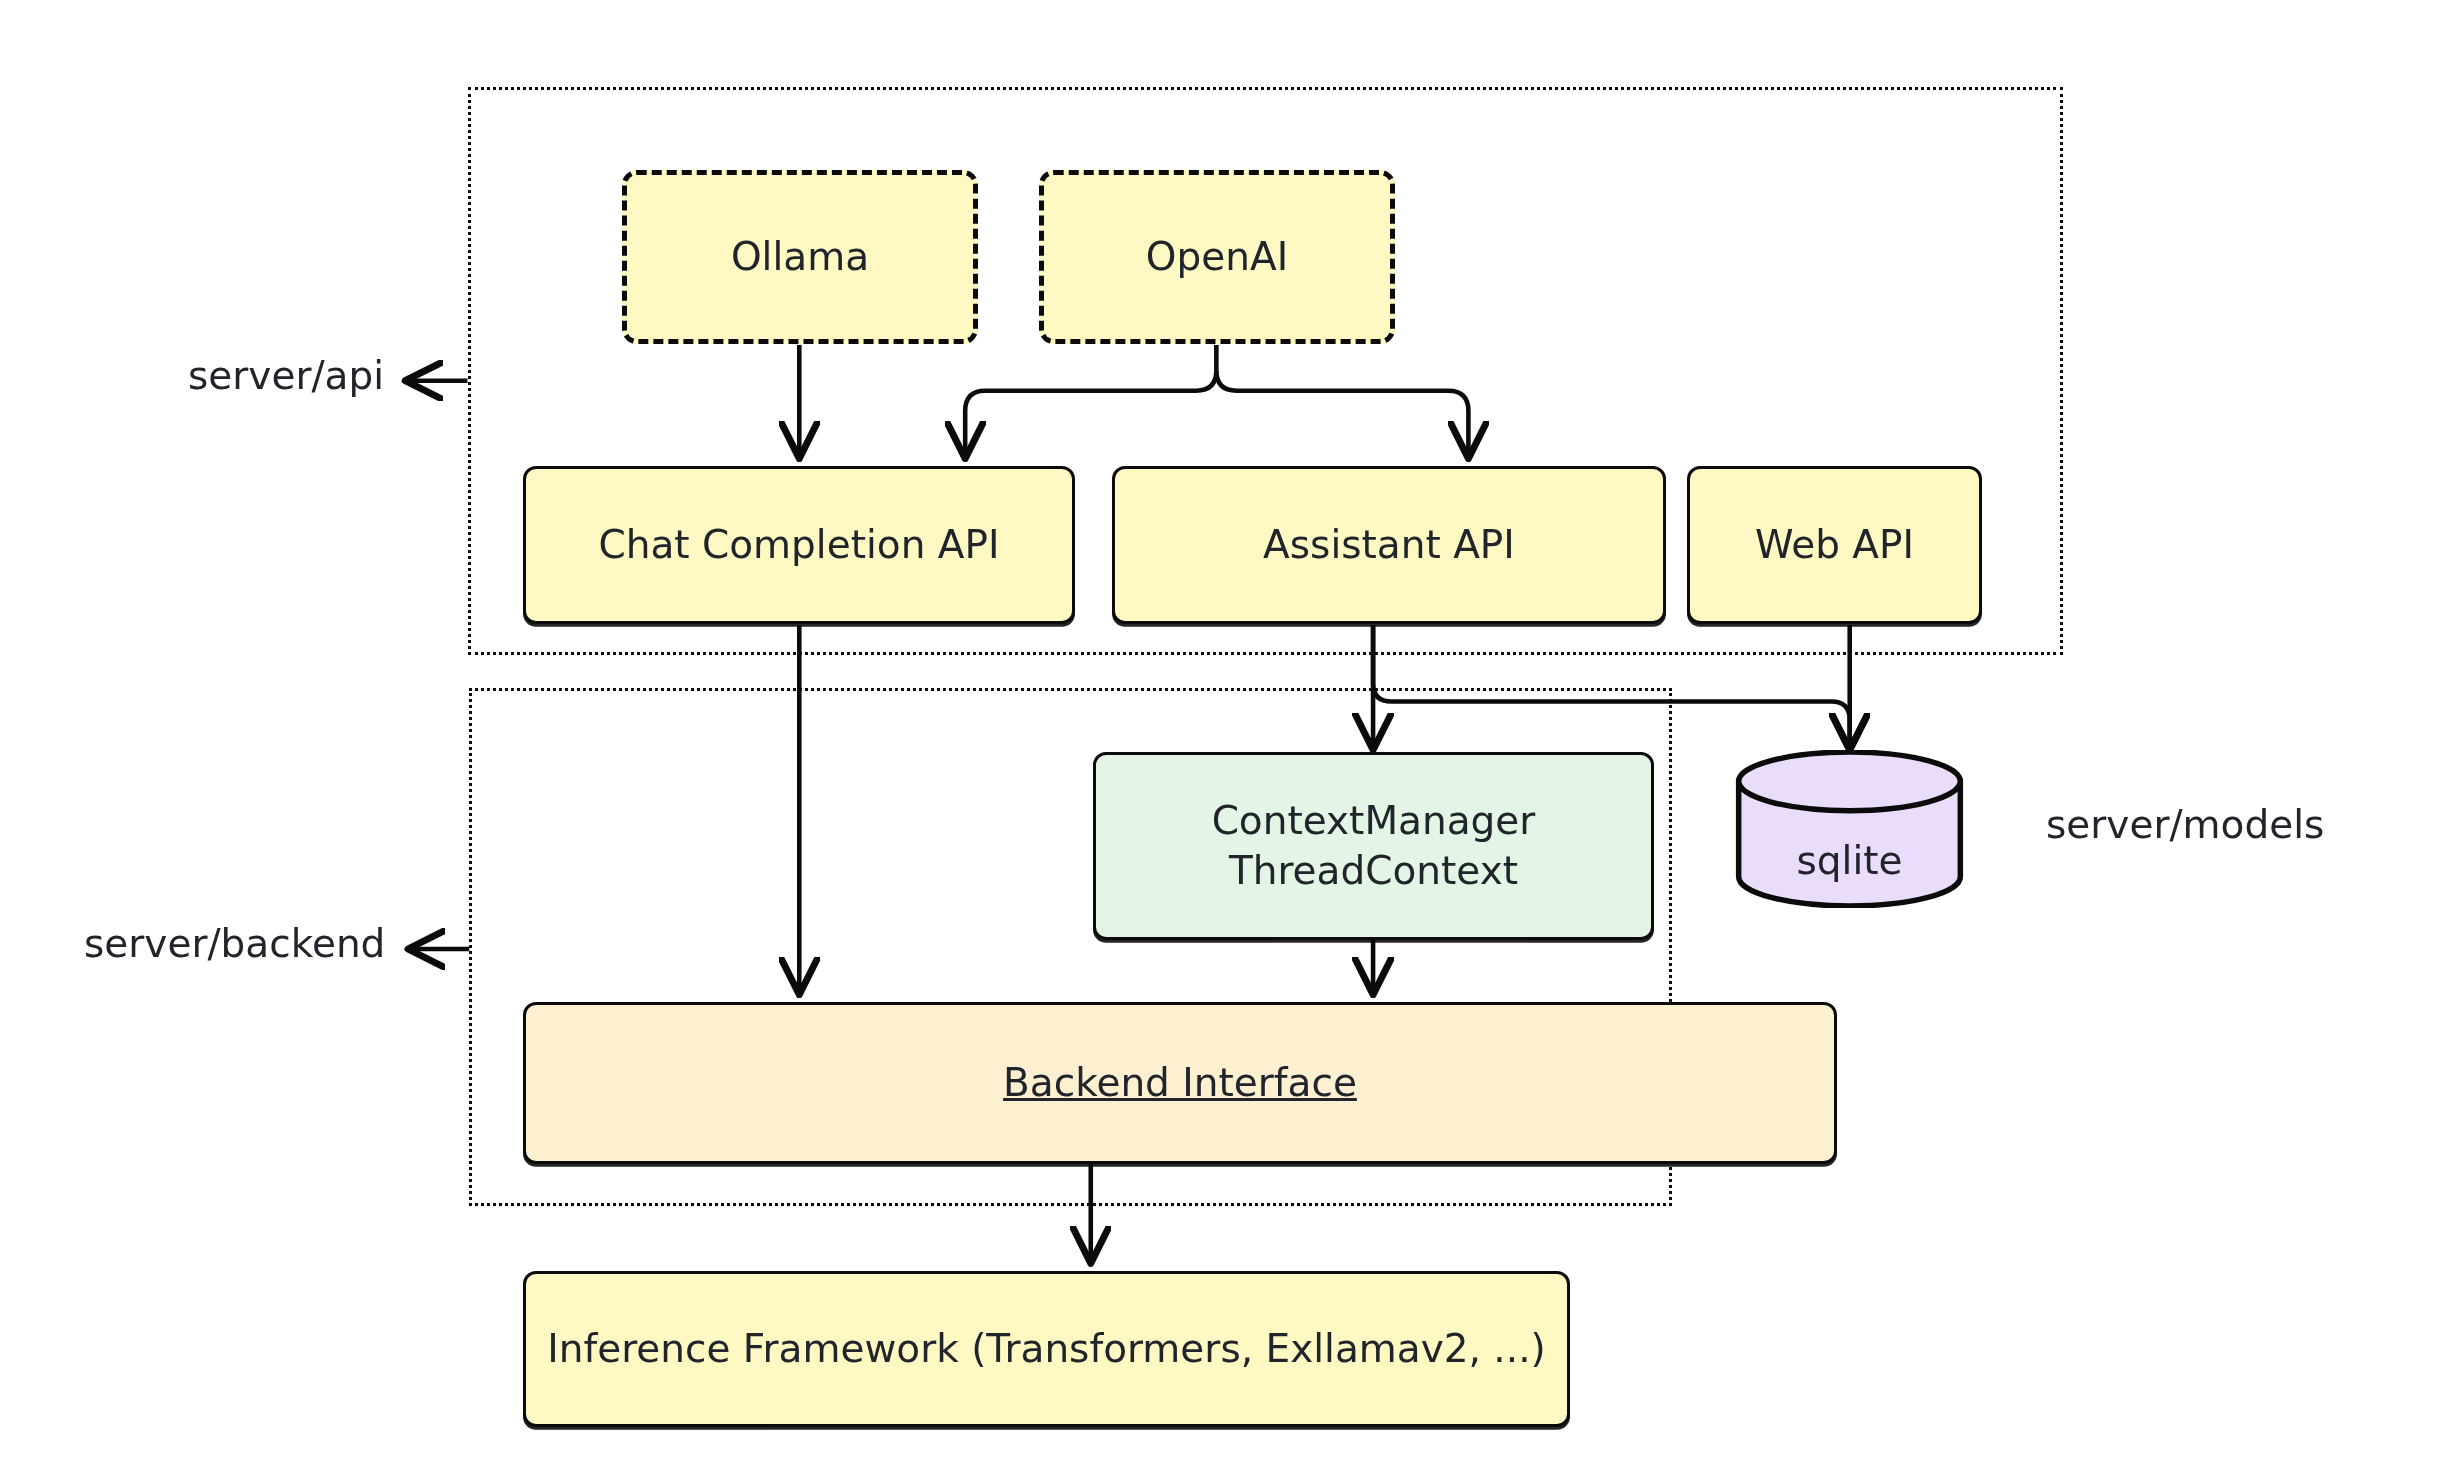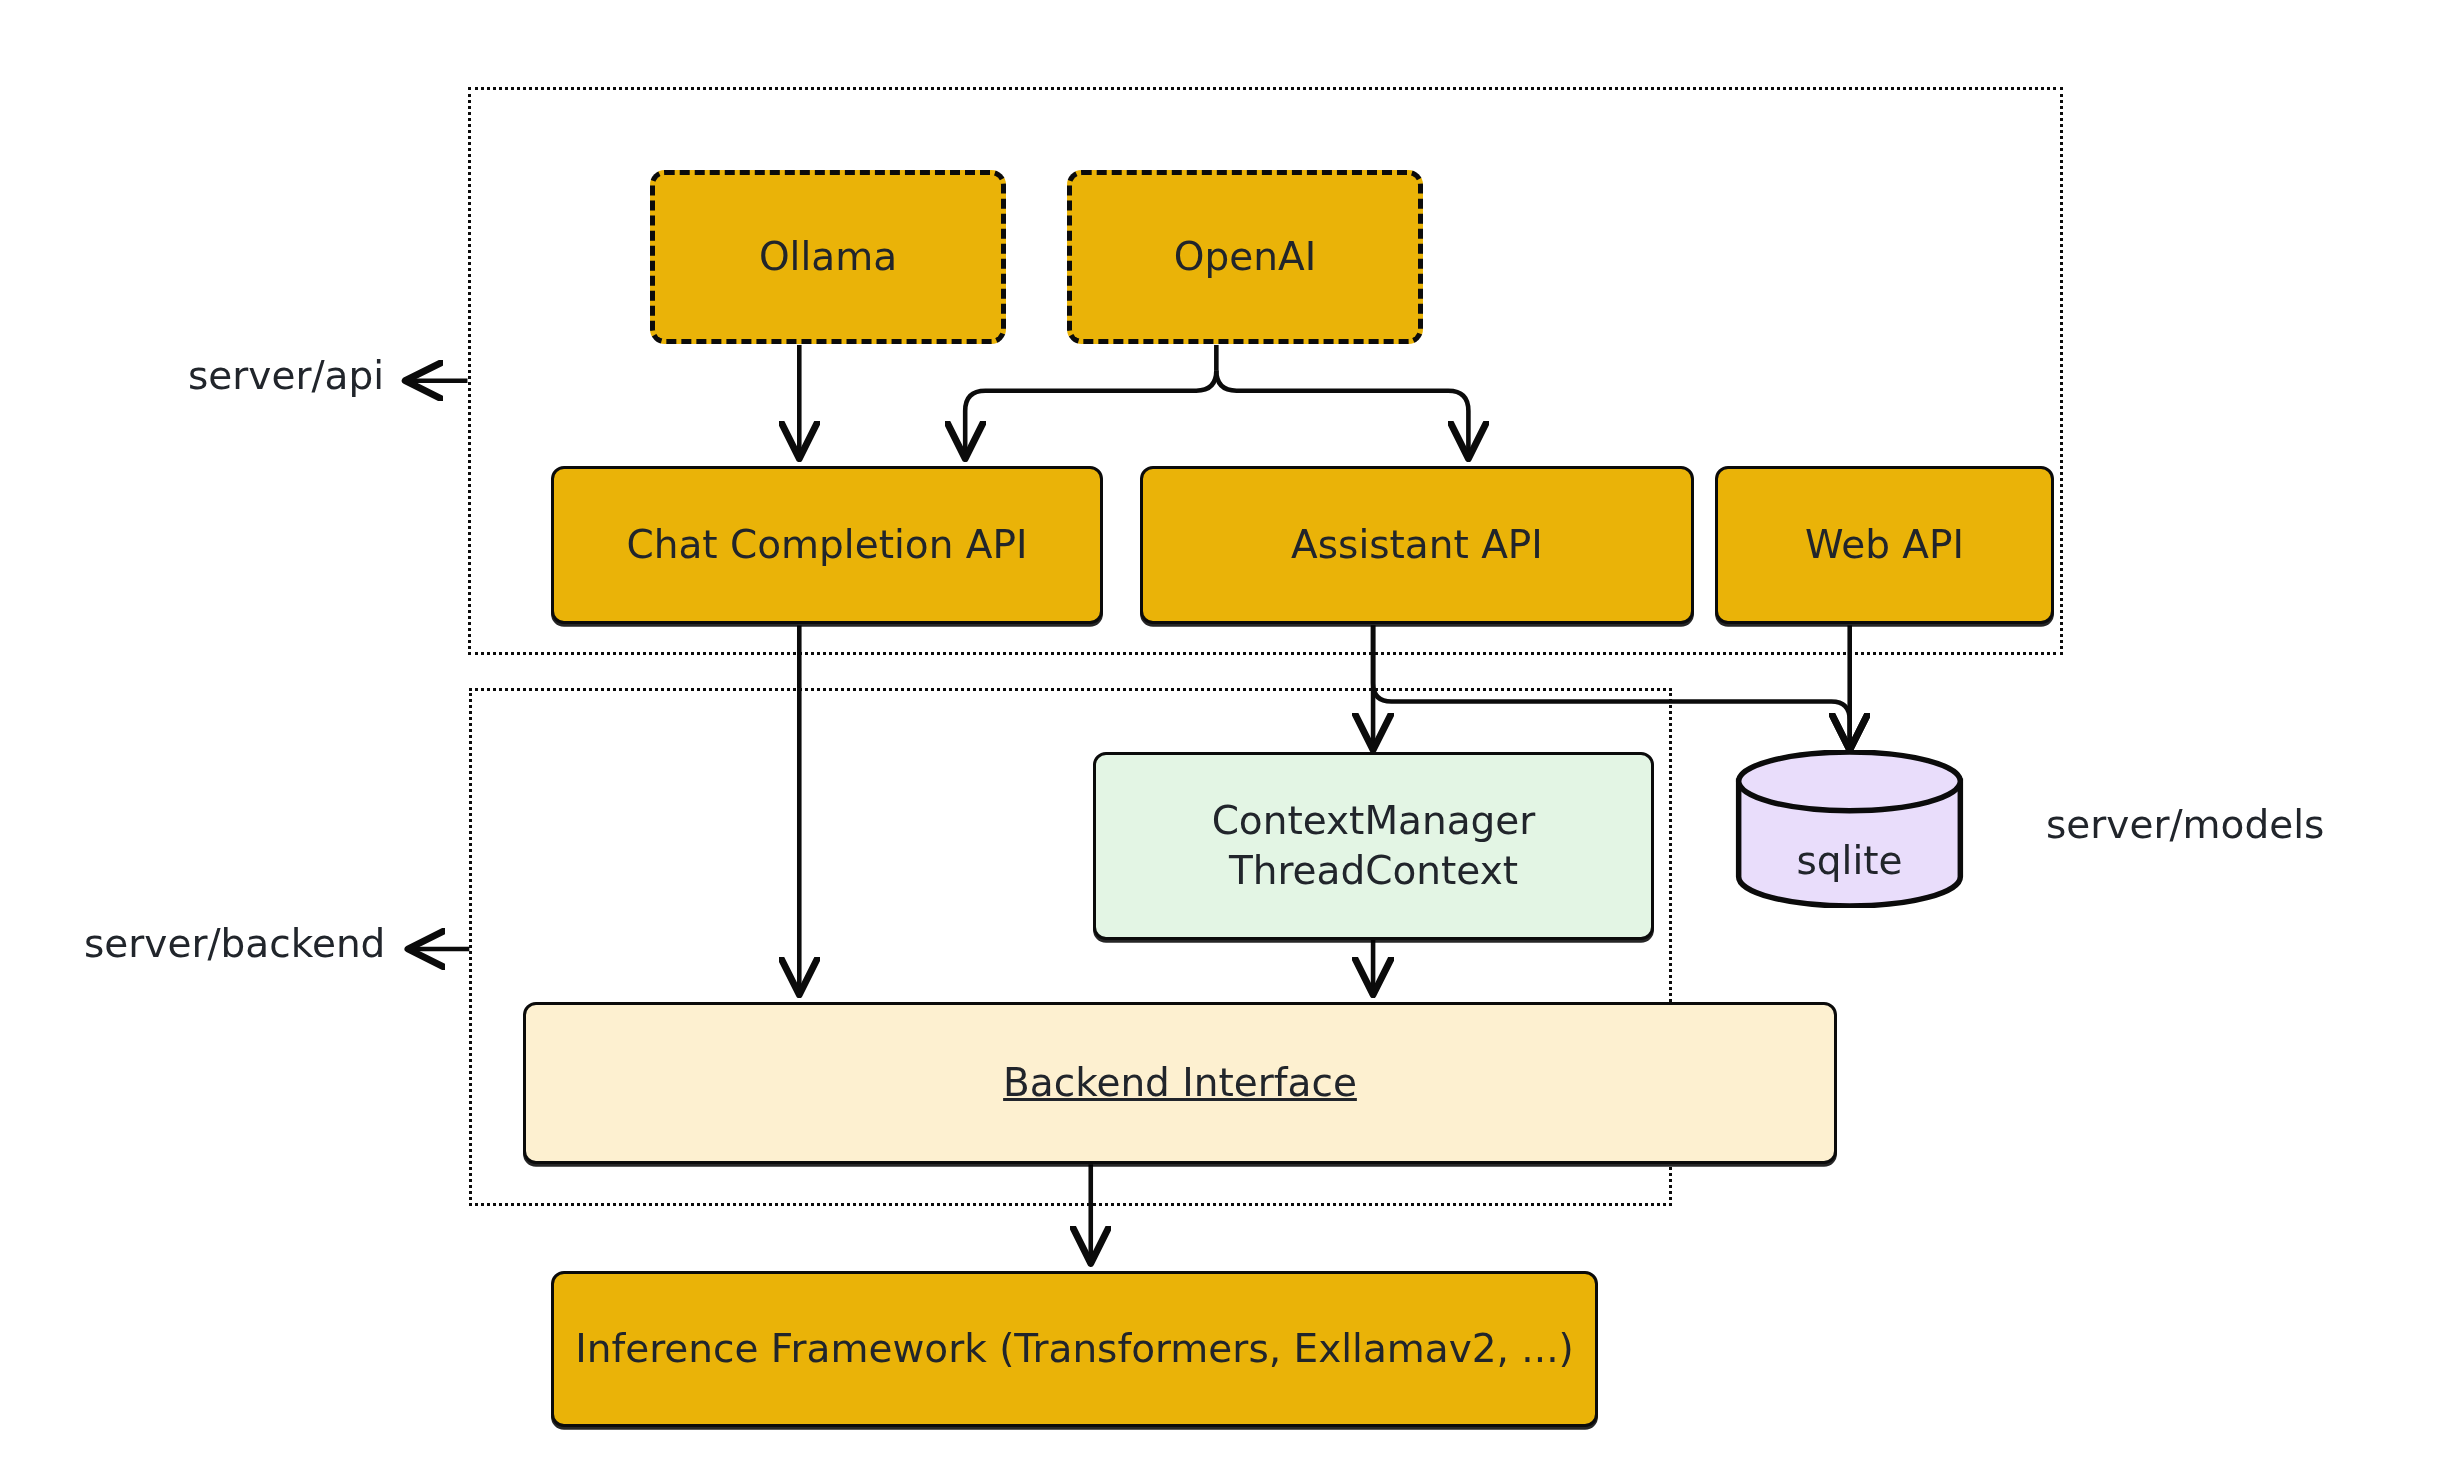--- a/index.html
+++ b/index.html
@@ -49,21 +49,21 @@
     z-index: 3;
   }
   .node.solid {
     border: 3.7px solid #0b0b0b;
     box-shadow: 0 2.8px 0 0 rgba(0,0,0,0.85);
   }
   .node.dashed {
     border: 5.5px dashed #0b0b0b;
     border-radius: 14.7px;
   }
-  .fill-blue   { background: #eab308; margin-left: 28px; }
+  .fill-blue   { background: #fef9c3; }
   .fill-green  { background: #e3f5e4; }
   .fill-yellow { background: #fdf0d0; }
 
   .node .label {
     padding: 0 13px;
     white-space: pre-line;
   }
 
   
   .cylinder {
@@ -147,21 +147,21 @@
   </div>
 
   <div class="node solid fill-blue" style="left:523px; top:466px; width:552px; height:158px; font-size:39px;">
     <span class="label">Chat Completion API</span>
   </div>
 
   <div class="node solid fill-blue" style="left:1112px; top:466px; width:554px; height:158px; font-size:39px;">
     <span class="label">Assistant API</span>
   </div>
 
-  <div class="node solid fill-blue" style="left:1687px; top:466px; width:339px; height:158px; font-size:39px;">
+  <div class="node solid fill-blue" style="left:1687px; top:466px; width:295px; height:158px; font-size:39px;">
     <span class="label">Web API</span>
   </div>
 
   <div class="node solid fill-green" style="left:1093px; top:752px; width:561px; height:188px; font-size:39px;">
     <span class="label">ContextManager
 ThreadContext</span>
   </div>
 
   <div class="cylinder" style="left:1735px; top:750px; width:229px; height:158px;">
     <svg class="cyl-svg" width="229" height="158" viewBox="0 0 250 172" xmlns="http://www.w3.org/2000/svg">

